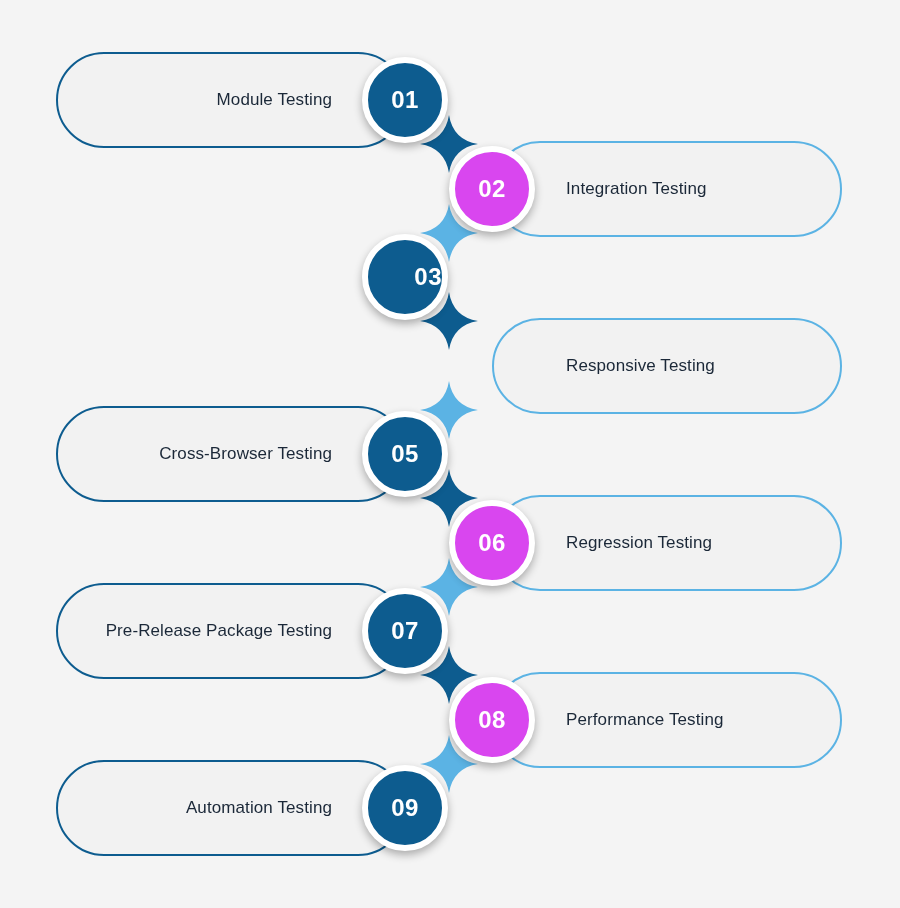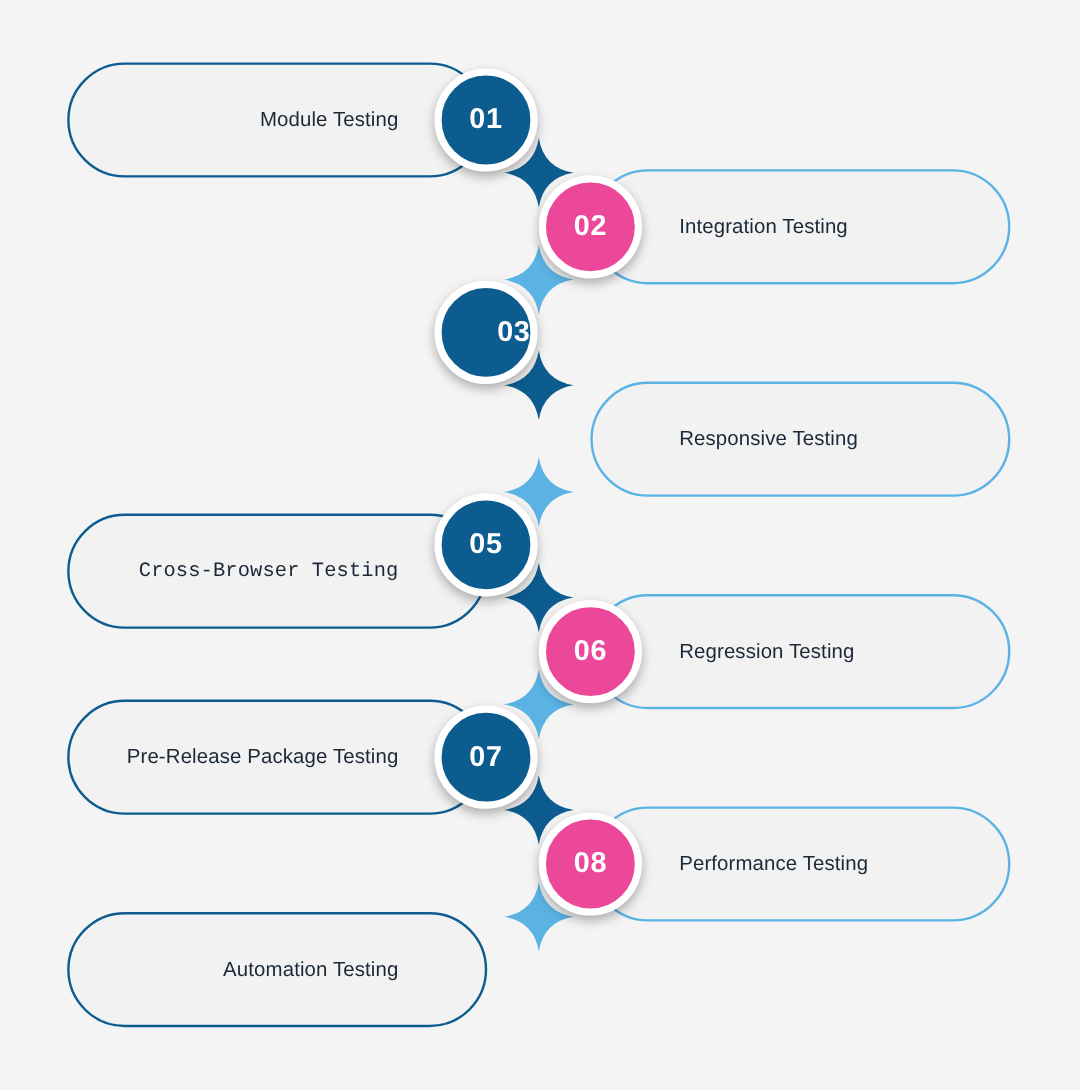--- a/index.html
+++ b/index.html
@@ -70,21 +70,21 @@
     height: 86px;
     border-radius: 50%;
     box-sizing: border-box;
     border: 6px solid #ffffff;
     display: flex;
     align-items: center;
     justify-content: center;
     box-shadow: 0 4px 9px rgba(0, 0, 0, 0.30);
   }
   .badge.dark  { background: #0d5c8f; }
-  .badge.light { background: #ec4899; }
+  .badge.light { background: #d946ef; }
 
   .badge-number {
     font-size: 24px;
     font-weight: bold;
     color: #ffffff;
     letter-spacing: 0.5px;
     line-height: 1;
   }
 </style>
 </head>
@@ -93,21 +93,21 @@
 <div id="infographic">
     <div class="pill left dark" style="top: 52px;">
       <span class="pill-label">Module Testing</span>
     </div>
     <div class="pill right light" style="top: 140.5px;">
       <span class="pill-label">Integration Testing</span>
     </div>
     <div class="pill right light" style="top: 317.5px;">
       <span class="pill-label">Responsive Testing</span>
     </div>
-    <div class="pill left dark" style="top: 428px; font-family: Liberation Mono, monospace;">
+    <div class="pill left dark" style="top: 406px;">
       <span class="pill-label">Cross-Browser Testing</span>
     </div>
     <div class="pill right light" style="top: 494.5px;">
       <span class="pill-label">Regression Testing</span>
     </div>
     <div class="pill left dark" style="top: 583px;">
       <span class="pill-label">Pre-Release Package Testing</span>
     </div>
     <div class="pill right light" style="top: 671.5px;">
       <span class="pill-label">Performance Testing</span>
@@ -169,13 +169,16 @@
     </div>
     <div class="badge light" style="left: 449px; top: 499.5px;">
       <span class="badge-number">06</span>
     </div>
     <div class="badge dark" style="left: 362px; top: 588px;">
       <span class="badge-number">07</span>
     </div>
     <div class="badge light" style="left: 449px; top: 676.5px;">
       <span class="badge-number">08</span>
     </div>
+    <div class="badge dark" style="left: 362px; top: 765px;">
+      <span class="badge-number">09</span>
+    </div>
   </div>
 
 </body></html>

